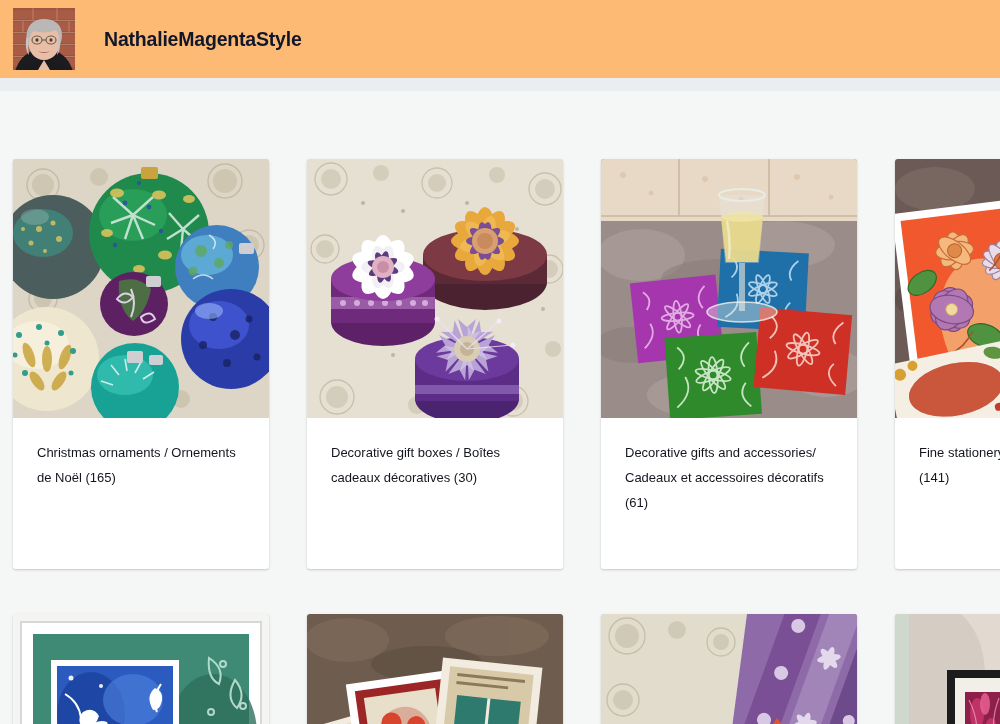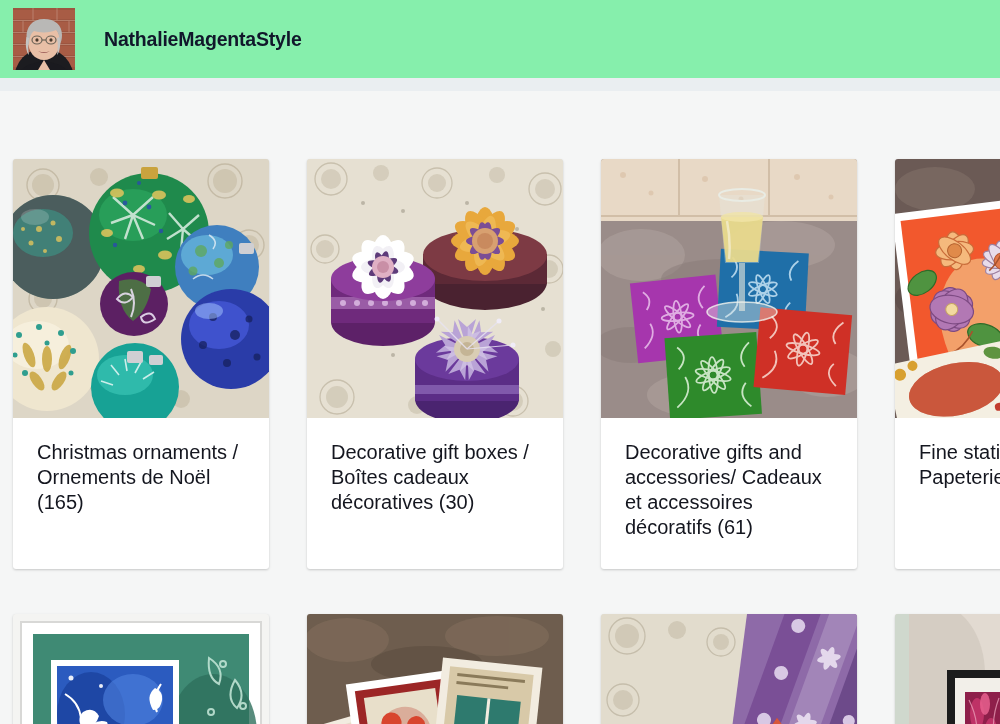--- a/index.html
+++ b/index.html
@@ -10,21 +10,21 @@
     overflow: hidden;
     background: #f5f6f6;
     font-family: "Liberation Sans", sans-serif;
     -webkit-font-smoothing: antialiased;
   }
 
   
   .site-header {
     position: relative;
     height: 78px;
-    background: #86efac;
+    background: #fdba74;
     display: flex;
     align-items: center;
     padding: 0 0 0 13px;
     overflow: hidden;
   }
   .brand {
     display: flex;
     align-items: center;
     flex: 0 0 auto;
   }
@@ -106,21 +106,21 @@
     overflow: hidden;
     display: block;
     background: #ddd;
     position: relative;
   }
   .card-media svg { display: block; width: 256px; height: 259px; }
   .card-body {
     padding: 22px 24px 20px 24px;
   }
   .card-title {
-    font-size: 20px;
+    font-size: 13px;
     line-height: 25px;
     color: #14161f;
     font-weight: 500;
     margin: 0;
     word-break: normal;
   }
 </style>
 </head>
 <body>
 

